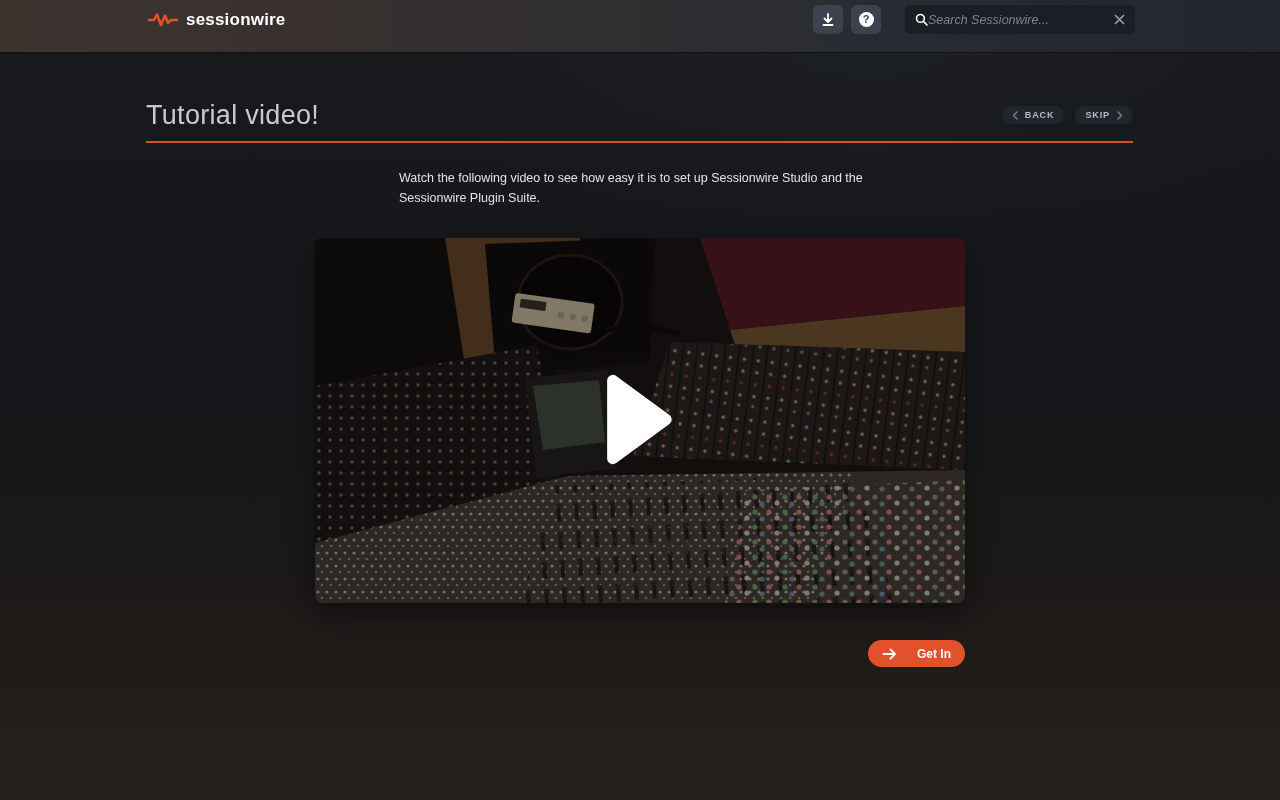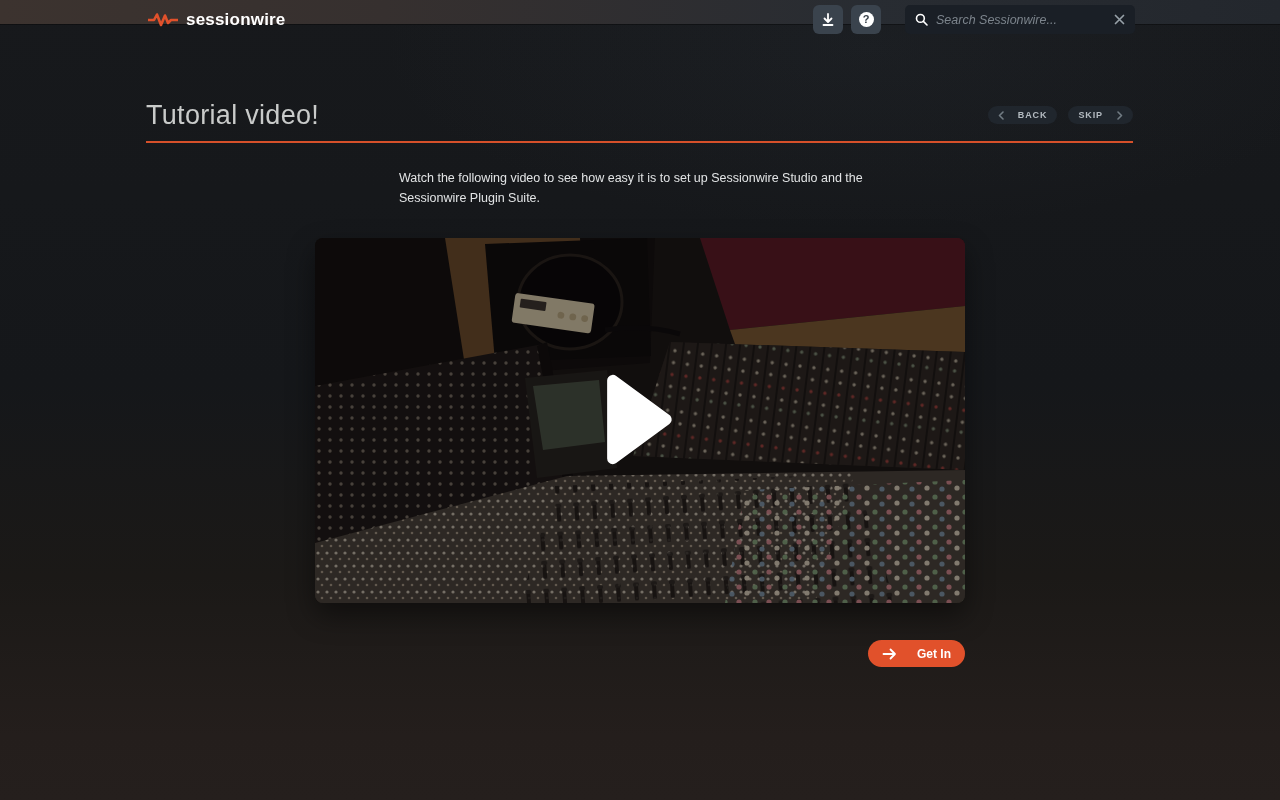--- a/index.html
+++ b/index.html
@@ -9,56 +9,56 @@
     background:#15171a;
   }
   .page {
     position:relative; width:1280px; height:800px;
     background:
       radial-gradient(ellipse 700px 260px at 68% 6%, rgba(70,82,95,0.10), rgba(0,0,0,0) 70%),
       linear-gradient(180deg,#17191c 0%,#15171a 48%,#1b1917 72%,#241e1c 92%,#251f1d 100%);
   }
   
   .header {
-    position:absolute; left:0; top:0; width:1280px; height:24px;
+    position:absolute; left:0; top:0; width:1280px; height:52px;
     background:linear-gradient(90deg,#3c332f 0%,#36302f 30%,#282c32 68%,#23272d 100%);
     box-shadow:0 1px 0 rgba(0,0,0,0.35);
   }
   .logo { position:absolute; left:148px; top:0; height:40px; display:flex; align-items:center; gap:8px; }
   .logo-text { color:#ffffff; font-size:17px; font-weight:700; letter-spacing:0.2px; }
   .hdr-btn {
     position:absolute; top:5px; width:30px; height:29px; border:none; cursor:pointer;
     border-radius:6px; background:#3a434d; display:flex; align-items:center; justify-content:center;
   }
   .hdr-btn.download { left:813px; }
   .hdr-btn.help { left:851px; }
   .help-circle {
     width:15px; height:15px; border-radius:50%; background:#ffffff; color:#353e47;
     font-size:11px; font-weight:700; display:flex; align-items:center; justify-content:center; line-height:1;
   }
   .search-box {
     position:absolute; left:905px; top:5px; width:230px; height:29px;
-    background:#1a1f26; border-radius:5px; display:flex; align-items:center; padding:0 10px; gap:8px;
+    background:#1a1f26; border-radius:5px; display:flex; align-items:center; padding:0 10px; 
   }
   .search-box input {
     flex:1; background:transparent; border:none; outline:none;
     color:#aeb6bc; font-size:12.5px; font-family:"Liberation Sans", sans-serif;
   }
   .search-box input::placeholder { color:#7c848c; font-style:italic; }
   .clear-btn { background:none; border:none; cursor:pointer; display:flex; align-items:center; }
   
   .page-title {
     position:absolute; left:146px; top:100px;
     color:#c9cbca; font-size:27px; font-weight:400; letter-spacing:0.3px;
   }
   .top-actions { position:absolute; right:147px; top:106px; display:flex; gap:11px; }
   .pill-btn {
     height:18px; padding:0 10px; border:none; cursor:pointer; border-radius:9px;
     background:#20262d; color:#b4bbc1; font-size:9px; font-weight:700; letter-spacing:0.9px;
-    display:flex; align-items:center; gap:14px; font-family:"Liberation Sans", sans-serif;
+    display:flex; align-items:center; gap:7px; font-family:"Liberation Sans", sans-serif;
   }
   .divider { position:absolute; left:146px; top:141px; width:987px; height:2px; background:#d6502a; }
   .description {
     position:absolute; left:399px; top:168px; width:486px;
     color:#e2e4e5; font-size:12.5px; line-height:20px; font-weight:400;
   }
   
   .video {
     position:absolute; left:315px; top:238px; width:650px; height:365px;
     border-radius:8px; overflow:hidden; cursor:pointer;

